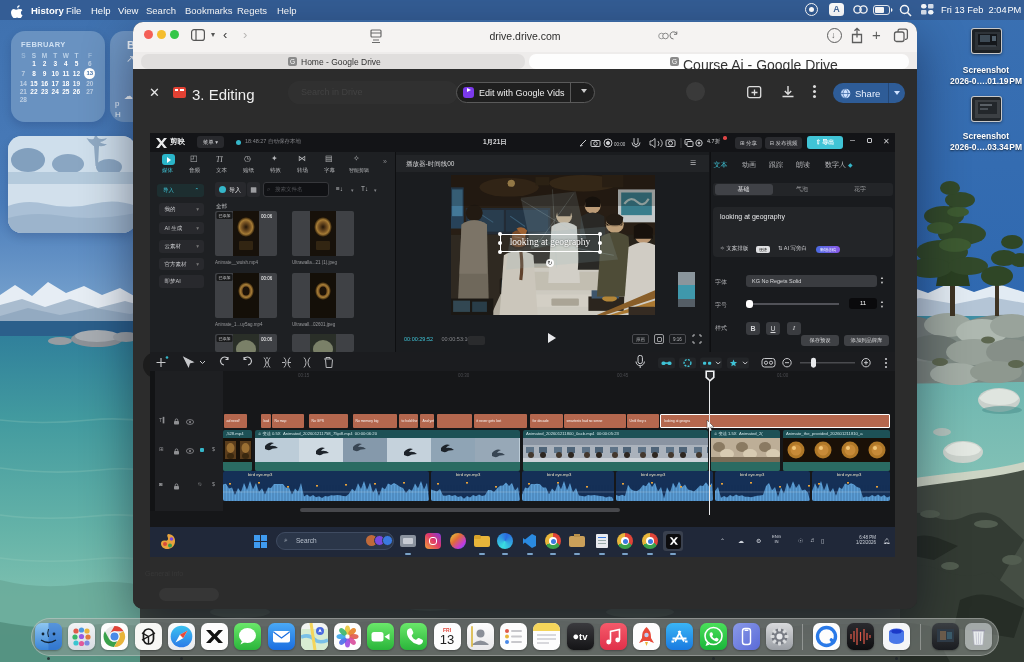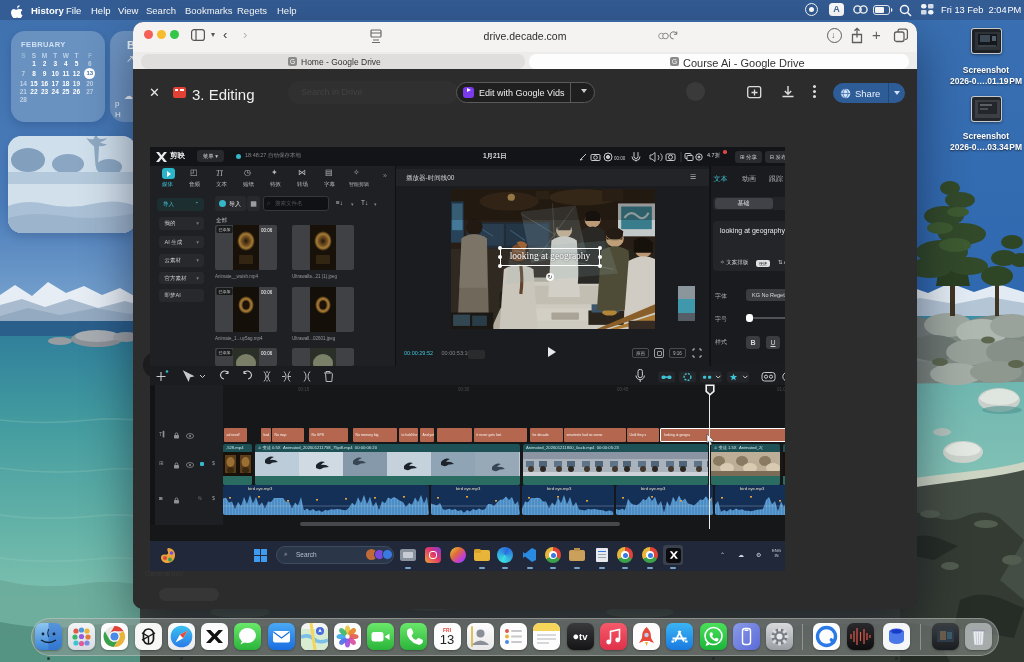--- a/index.html
+++ b/index.html
@@ -299,21 +299,21 @@
   <div class="abs" style="left:90px;top:5px;color:#3c3c3c;font-size:13px;">‹</div>
   <div class="abs" style="left:110px;top:5px;color:#b8b6b4;font-size:13px;">›</div>
   <svg class="abs" style="left:236px;top:7px" width="14" height="15" viewBox="0 0 14 15">
         <g stroke="#6a6a6a" stroke-width="1.2" fill="none">
           <rect x="2" y="1" width="10" height="7" rx="1"></rect>
           <line x1="2" y1="4" x2="12" y2="4"></line>
           <line x1="4" y1="11" x2="10" y2="11"></line>
           <line x1="3" y1="13.5" x2="11" y2="13.5"></line>
         </g>
       </svg>
-  <div class="abs" style="left:0;top:8px;width:784px;text-align:center;color:#2c2c2c;font-size:10.5px;">drive.decade.com</div>
+  <div class="abs" style="left:0;top:8px;width:784px;text-align:center;color:#2c2c2c;font-size:10.5px;">drive.drive.com</div>
   <svg class="abs" style="left:524px;top:9px" width="24" height="11" viewBox="0 0 24 11">
         <g stroke="#999" fill="none" stroke-width="1">
           <circle cx="4.5" cy="5" r="2.8"></circle>
           <circle cx="8.5" cy="5" r="2.8" fill="#f5f3f2" stroke="#888"></circle>
           <path d="M16.5 8 a3.6 3.6 0 1 1 3.4 -5 M19.8 0.5 v2.8 h-2.8" stroke="#777"></path>
         </g>
       </svg>
   <div class="abs" style="left:694px;top:6px;width:15px;height:15px;border:1.3px solid #5d5d5d;border-radius:50%;"></div>
   <div class="abs" style="left:698px;top:8px;color:#5d5d5d;font-size:9px;">↓</div>
   <svg class="abs" style="left:717px;top:5px" width="14" height="17" viewBox="0 0 14 17">
@@ -329,21 +329,21 @@
           <path d="M5 4 V3 a1.8 1.8 0 0 1 1.8 -1.8 H12.6 a1.8 1.8 0 0 1 1.8 1.8 V9.6 a1.8 1.8 0 0 1 -1.8 1.8 H12"></path>
         </g>
       </svg>
 
   <div class="abs" style="left:0;top:30px;width:784px;height:17px;background:#eeeceb;"></div>
   <div class="abs" style="left:8px;top:31.5px;width:384px;height:15px;background:#e0dedd;border-radius:7px;"></div>
   <div class="abs" style="left:396px;top:31.5px;width:380px;height:15px;background:#fdfdfd;border-radius:7px;"></div>
   <div class="abs" style="left:155px;top:35px;width:9px;height:9px;background:#8a8a8a;border-radius:2px;color:#fff;font-size:6.5px;text-align:center;line-height:9px;">G</div>
   <div class="abs" style="left:168px;top:35px;font-size:8.5px;color:#333;">Home - Google Drive</div>
   <div class="abs" style="left:537px;top:35px;width:9px;height:9px;background:#8a8a8a;border-radius:2px;color:#fff;font-size:6.5px;text-align:center;line-height:9px;">G</div>
-  <div class="abs" style="left:550px;top:35px;font-size:11px;color:#333;">Course Ai - Google Drive</div>
+  <div class="abs" style="left:550px;top:35px;font-size:14px;color:#333;">Course Ai - Google Drive</div>
 
   <div class="abs" style="left:0;top:47px;width:784px;height:540px;background:#2c2c2c;">
 
     <div class="abs" style="left:155px;top:12px;width:170px;height:23px;background:rgba(58,58,58,0.32);border-radius:12px;"></div>
     <div class="abs" style="left:168px;top:18px;font-size:9px;color:rgba(120,120,120,0.25);">Search in Drive</div>
     <div class="abs" style="left:553px;top:13px;width:19px;height:19px;background:rgba(85,85,85,0.35);border-radius:50%;"></div>
 
     <div class="abs" style="left:16px;top:16px;color:#e8e8e8;font-size:13px;">✕</div>
     <div class="abs" style="left:40px;top:17.5px;width:13px;height:11px;background:#e34133;border-radius:2px;"></div>
     <div class="abs" style="left:42px;top:19.5px;width:3px;height:2px;background:#fff;"></div>
@@ -378,21 +378,21 @@
           <path d="M5.5 0.7 a4.8 4.8 0 0 0 0 9.6 M0.7 5.5 h9.6 M5.5 0.7 q-2.6 2.4 -2.6 4.8 t2.6 4.8 M5.5 0.7 q2.6 2.4 2.6 4.8 t-2.6 4.8" stroke="#2f5f9e" stroke-width="0.7" fill="none"></path>
         </svg>
     <div class="abs" style="left:722px;top:19px;color:#e8f0fe;font-size:9.5px;">Share</div>
     <div class="abs" style="left:761px;top:22px;width:0;height:0;border-top:4px solid #cfe2ff;border-left:3.5px solid transparent;border-right:3.5px solid transparent;"></div>
 
     <div class="abs" style="left:10px;top:283px;width:26px;height:26px;background:#1c1c1c;border-radius:50%;color:#ccc;font-size:14px;text-align:center;line-height:24px;">‹</div>
 
     <div class="abs" style="left:12px;top:501px;font-size:7px;color:#383838;">General info</div>
     <div class="abs" style="left:26px;top:519px;width:60px;height:13px;background:#363636;border-radius:7px;"></div>
 
-    <div class="abs" id="editor" style="left:17px;top:64px;width:635px;height:424px;background:#131417;overflow:hidden;margin-top:14px;">
+    <div class="abs" id="editor" style="left:17px;top:64px;width:745px;height:424px;background:#131417;overflow:hidden;">
       
       <svg class="abs" style="left:5px;top:5px" width="12" height="10" viewBox="0 0 12 10">
             <path d="M1 0 L5 5 L1 10 L4 10 L6.5 6.8 L9 10 L12 10 L8 5 L12 0 L9 0 L6.5 3.2 L4 0 Z" fill="#e8e9ea"></path>
           </svg>
       <div class="abs" style="left:20px;top:4px;font-size:7.5px;font-weight:bold;color:#e8e9ea;">剪映</div>
       <div class="abs" style="left:47px;top:3px;width:27px;height:12px;background:#28292d;border-radius:3px;color:#c8c9cc;font-size:5.5px;text-align:center;line-height:12px;">菜单 ▾</div>
       <div class="abs" style="left:86px;top:7px;width:5px;height:5px;background:#35b6c9;border-radius:50%;"></div>
       <div class="abs" style="left:95px;top:5px;font-size:5.5px;color:#85868a;">18:48:27 自动保存本地</div>
       <div class="abs" style="left:333px;top:4.5px;font-size:6.5px;color:#d8d9db;font-weight:bold;">1月21日</div>
       <g></g>

